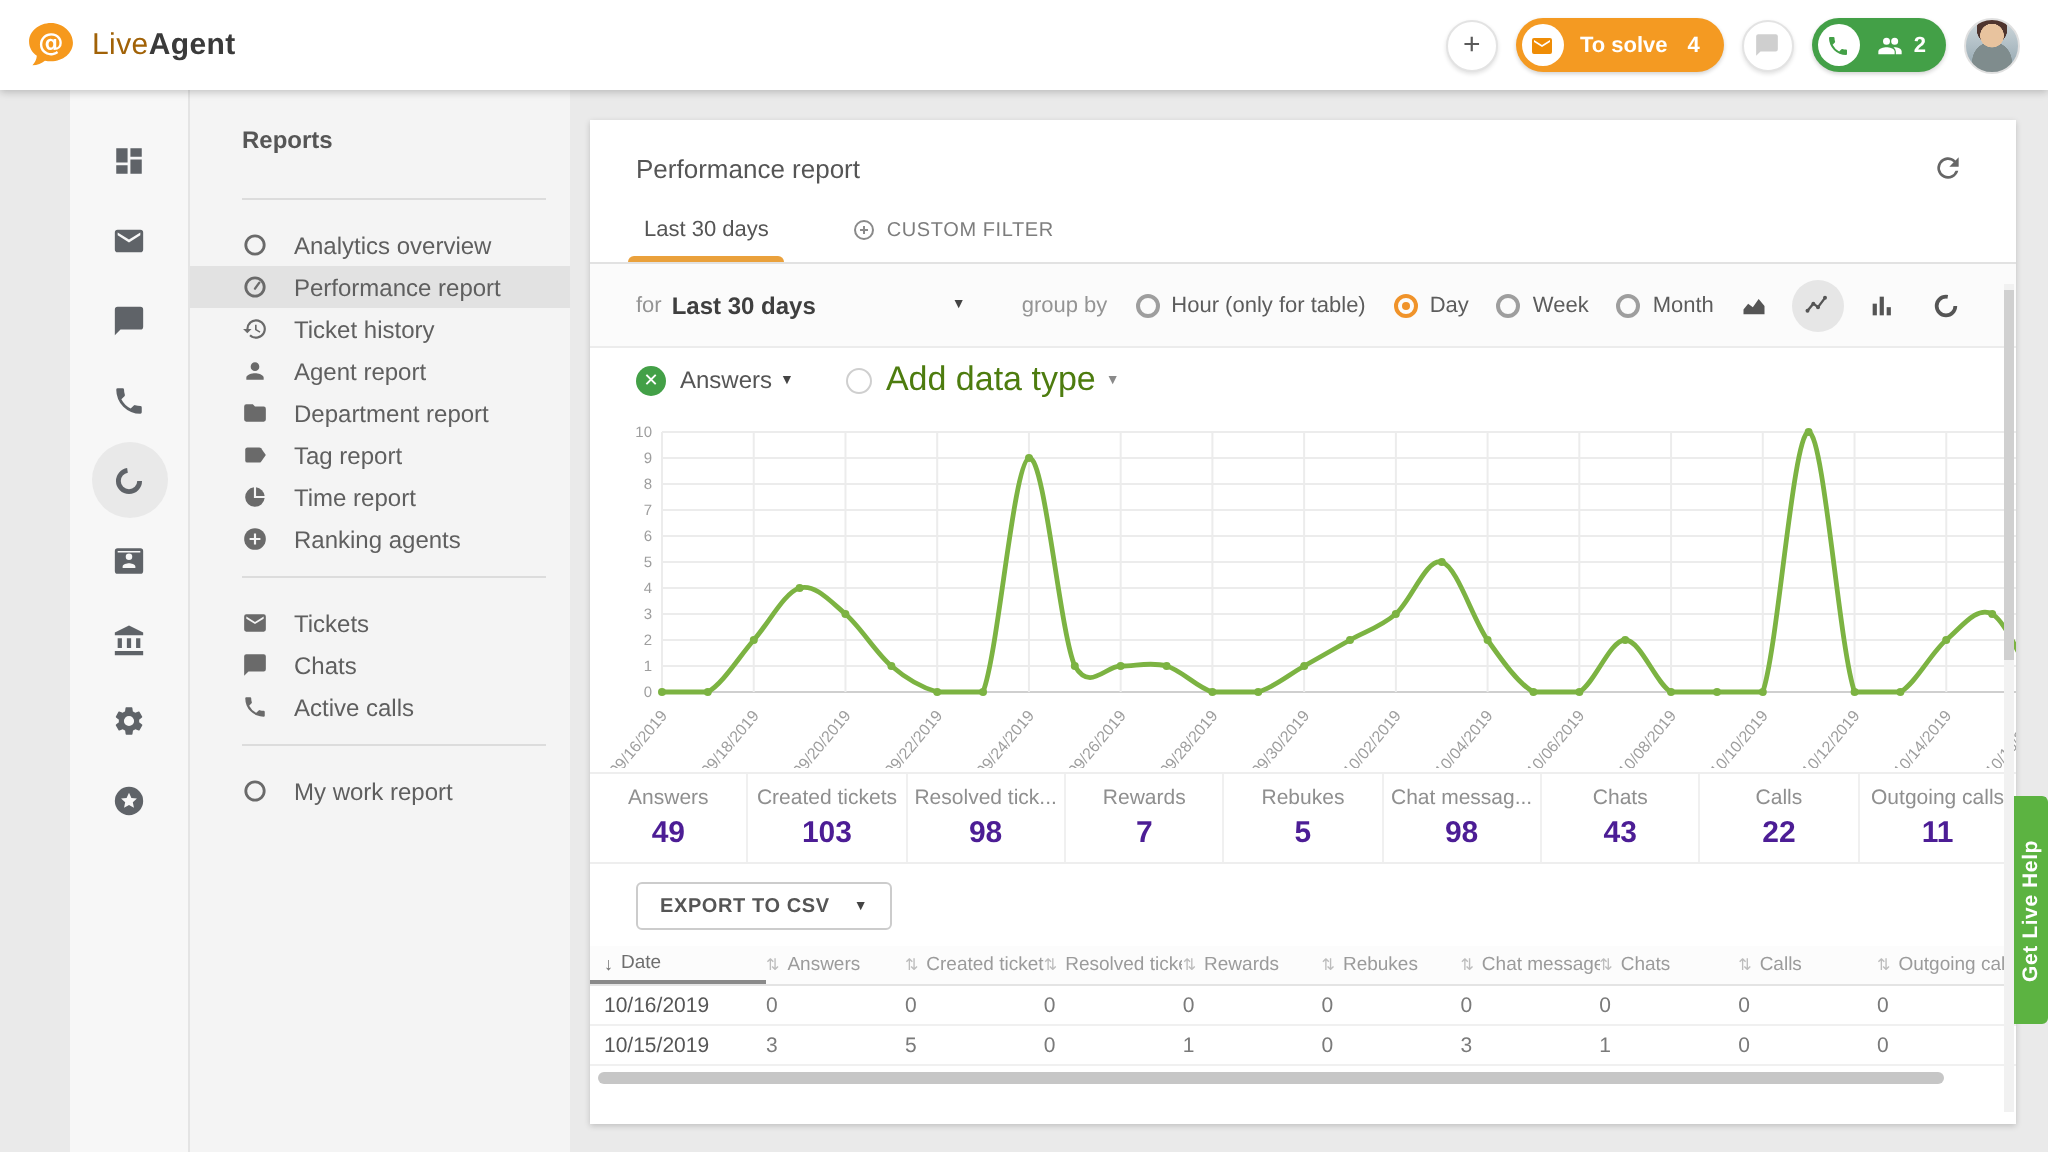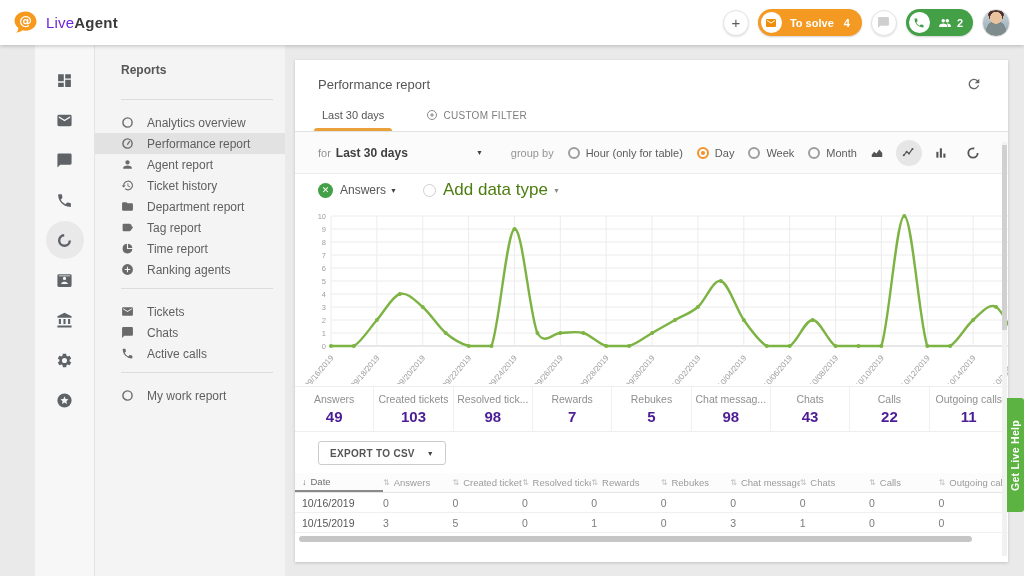--- a/index.html
+++ b/index.html
@@ -8,21 +8,21 @@
   .icon { display:inline-flex; align-items:center; justify-content:center; }
   .icon svg { width:100%; height:100%; fill:currentColor; }
 
   
   .topbar { position:relative; z-index:5; height:45px; background:#fff;
     box-shadow:0 1px 4px rgba(0,0,0,.22); display:flex; align-items:center;
     justify-content:space-between; padding:0 14px 0 12px; }
   .brand { display:flex; align-items:center; gap:7px; }
   .brand .bubble { width:27px; height:27px; }
   .brand-text { font-size:15px; letter-spacing:.2px; }
-  .brand-live { color:#6d28d9; }
+  .brand-live { color:#a16207; }
   .brand-agent { color:#3a3a3a; font-weight:bold; }
   .top-actions { display:flex; align-items:center; gap:9px; }
   .circle-btn { width:26px; height:26px; border-radius:50%; background:#fff;
     border:1px solid #e3e3e3; box-shadow:0 1px 2px rgba(0,0,0,.12);
     display:flex; align-items:center; justify-content:center;
     font-size:15px; color:#5a5a5a; cursor:pointer; }
   .pill { height:27px; border-radius:14px; display:flex; align-items:center;
     color:#fff; font-size:11px; font-weight:bold; box-shadow:0 1px 2px rgba(0,0,0,.18);
     cursor:pointer; }
   .pill .wcircle { width:21px; height:21px; border-radius:50%; background:#fff;
@@ -300,32 +300,32 @@
             <svg viewBox="0 0 24 24">
               <circle cx="12" cy="12" r="8.5" fill="none" stroke="currentColor" stroke-width="2.6"></circle>
               <path d="M12 13.5 16 8" stroke="currentColor" stroke-width="2.2" fill="none" stroke-linecap="round"></path>
             </svg>
           </span>
           <span class="lbl">Performance report</span>
      </div>
         <div class="sb-item ">
        <span class="icon">
             <svg viewBox="0 0 24 24">
+              <path d="M13 3a9 9 0 0 0-9 9H1l3.9 3.9L8.8 12H6a7 7 0 1 1 2.1 5l-1.4 1.4A9 9 0 1 0 13 3zm-1 5v5l4.3 2.5.7-1.2-3.5-2.1V8z"></path>
+            </svg>
+          </span>
+          <span class="lbl">Ticket history</span>
+     </div>
+        <div class="sb-item ">
+       <span class="icon">
+            <svg viewBox="0 0 24 24">
               <path d="M12 12a4 4 0 1 0-4-4 4 4 0 0 0 4 4zm0 2c-2.67 0-8 1.34-8 4v2h16v-2c0-2.66-5.33-4-8-4z"></path>
             </svg>
           </span>
           <span class="lbl">Agent report</span>
-     </div>
-        <div class="sb-item ">
-       <span class="icon">
-            <svg viewBox="0 0 24 24">
-              <path d="M13 3a9 9 0 0 0-9 9H1l3.9 3.9L8.8 12H6a7 7 0 1 1 2.1 5l-1.4 1.4A9 9 0 1 0 13 3zm-1 5v5l4.3 2.5.7-1.2-3.5-2.1V8z"></path>
-            </svg>
-          </span>
-          <span class="lbl">Ticket history</span>
      </div>
         <div class="sb-item ">
        <span class="icon">
             <svg viewBox="0 0 24 24">
               <path d="M10 4H4a2 2 0 0 0-2 2v12a2 2 0 0 0 2 2h16a2 2 0 0 0 2-2V8a2 2 0 0 0-2-2h-8z"></path>
             </svg>
           </span>
           <span class="lbl">Department report</span>
      </div>
         <div class="sb-item ">

